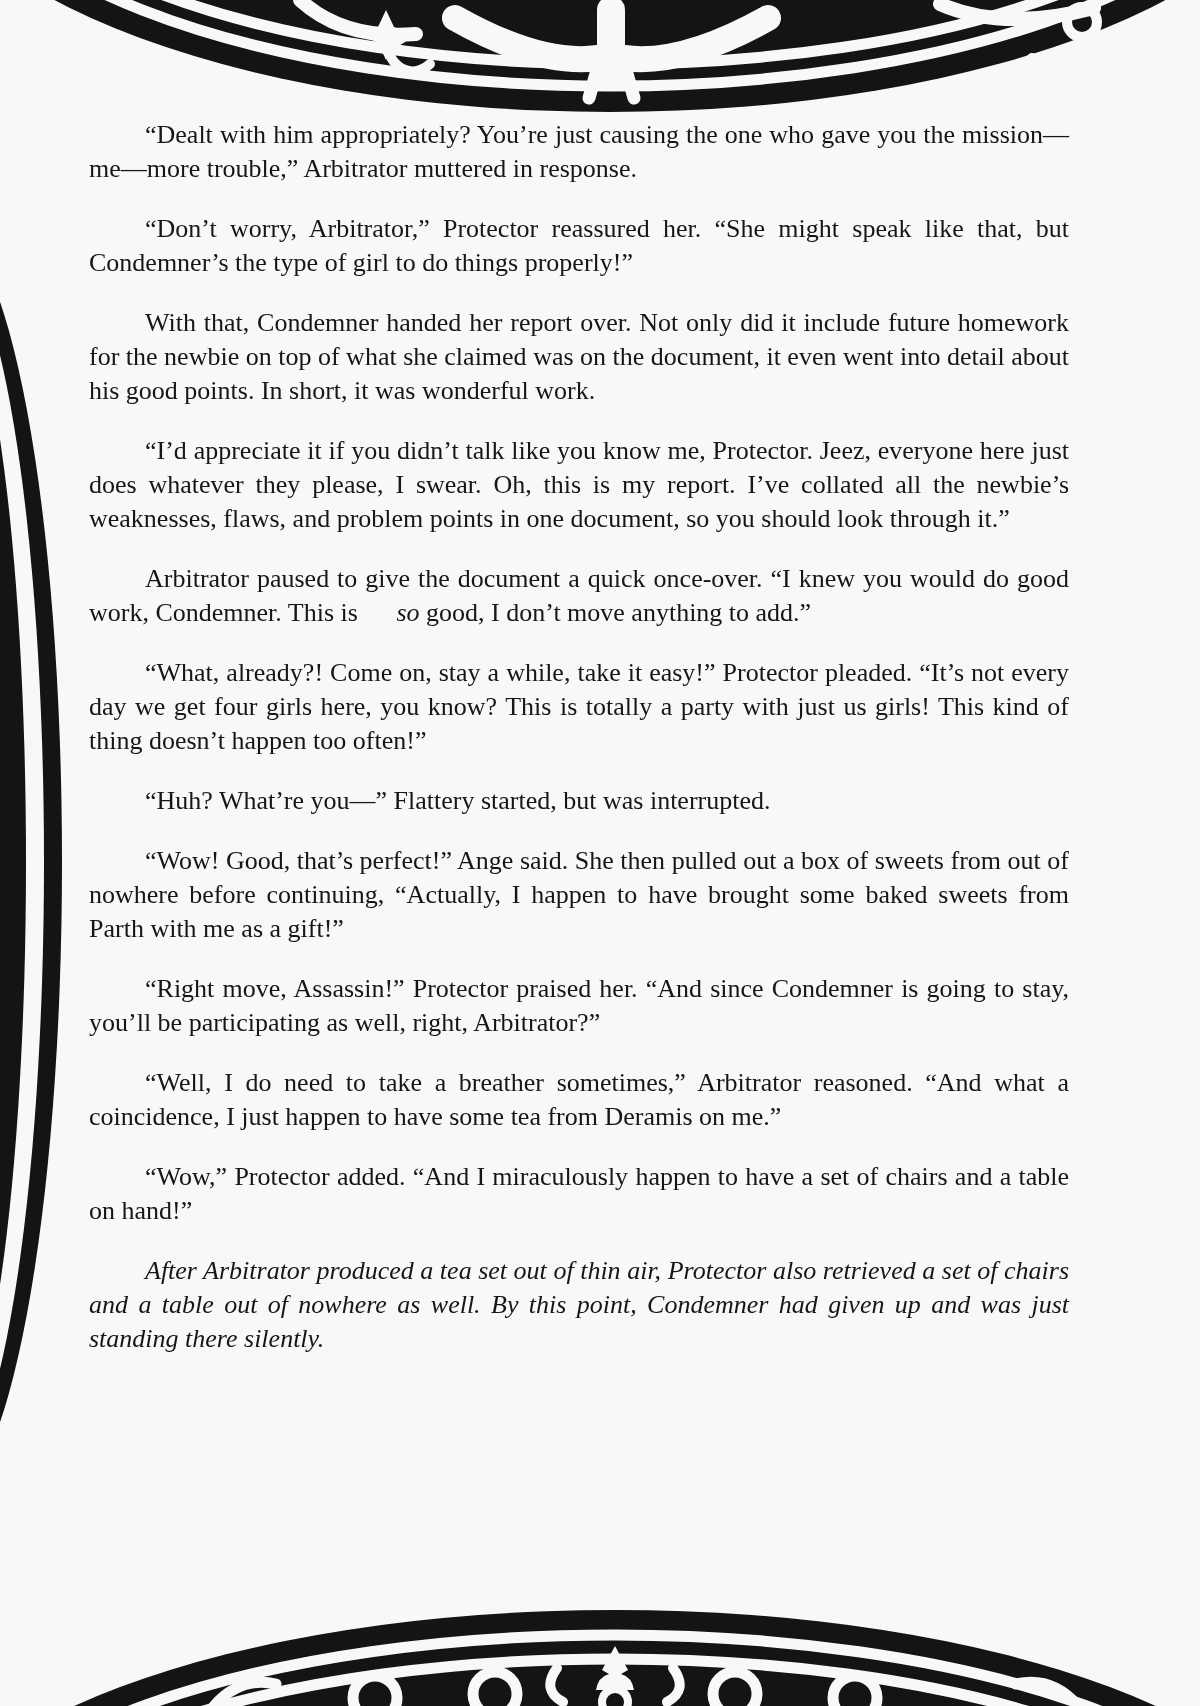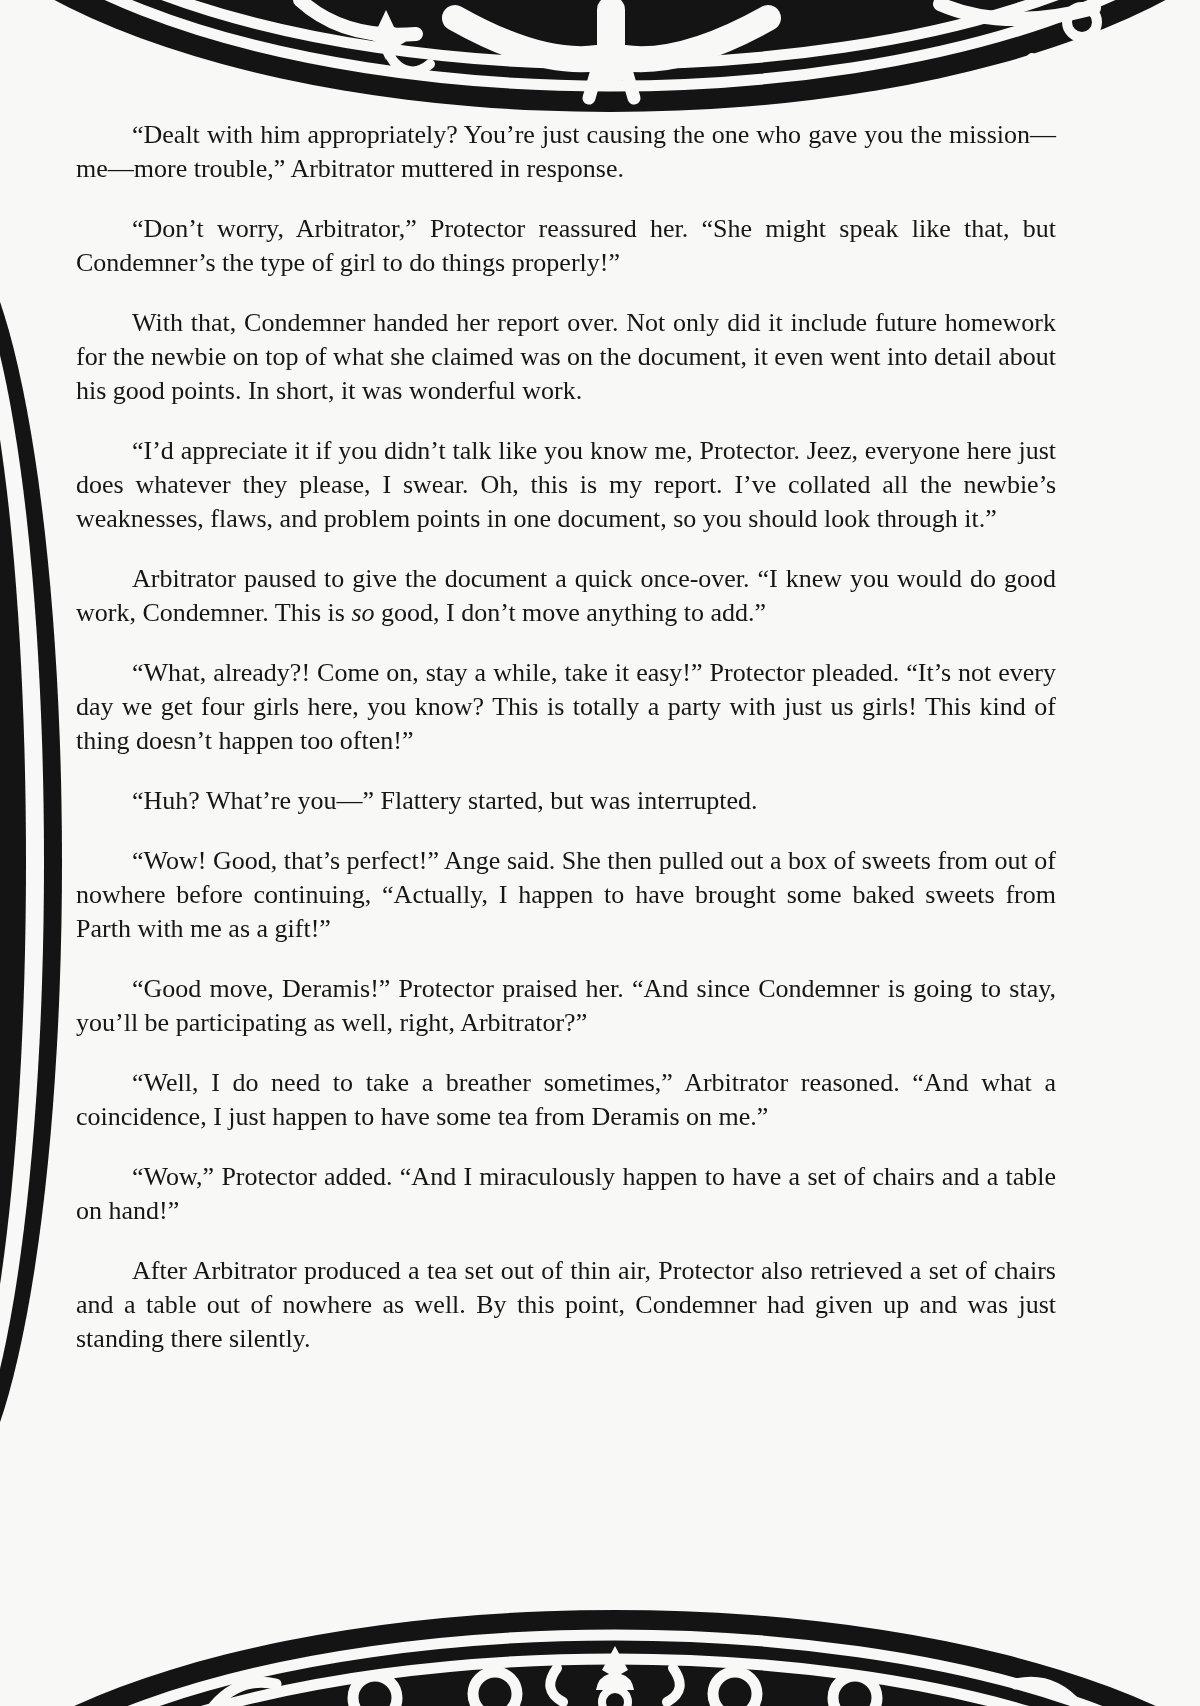--- a/index.html
+++ b/index.html
@@ -10,32 +10,32 @@
     background:#f8f8f6;
     overflow:hidden;
     font-family:"Liberation Serif","DejaVu Serif",serif;
   }
   .ornament{position:absolute;pointer-events:none;}
   .ornament.top{top:0;left:0;}
   .ornament.bottom{bottom:0;left:0;}
   .ornament.left{top:290px;left:0;}
   .text-block{
     position:absolute;
-    left:76px;top:118px;width:980px;
+    left:89px;top:118px;width:980px;
     color:#161616;
     font-size:26px;
     line-height:34px;
     text-align:justify;
   }
   .text-block p{
     margin:0 0 26px 0;
     text-indent:56px;
   }
-  .text-block p:last-child{margin-bottom:18px;}
-  .text-block em{}
+  .text-block p:last-child{margin-bottom:18px;font-style:italic;}
+  .text-block em{margin-left:32px;}
 </style>
 </head>
 <body>
 
 <div class="page">
 
   <svg class="ornament top" width="1200" height="132" viewBox="0 0 1200 132">
     <ellipse cx="610" cy="-174" rx="700" ry="286" fill="#141414"></ellipse>
     <ellipse cx="610" cy="-174" rx="662" ry="260" fill="none" stroke="#f8f8f6" stroke-width="11"></ellipse>
     <ellipse cx="610" cy="-174" rx="634" ry="238" fill="none" stroke="#f8f8f6" stroke-width="11"></ellipse>
@@ -82,19 +82,19 @@
 
   <div class="text-block">
       <p><span>“Dealt with him appropriately? You’re just causing the one who gave you the mission—me—more trouble,” Arbitrator muttered in response.</span></p>
       <p><span>“Don’t worry, Arbitrator,” Protector reassured her. “She might speak like that, but Condemner’s the type of girl to do things properly!”</span></p>
       <p><span>With that, Condemner handed her report over. Not only did it include future homework for the newbie on top of what she claimed was on the document, it even went into detail about his good points. In short, it was wonderful work.</span></p>
       <p><span>“I’d appreciate it if you didn’t talk like you know me, Protector. Jeez, everyone here just does whatever they please, I swear. Oh, this is my report. I’ve collated all the newbie’s weaknesses, flaws, and problem points in one document, so you should look through it.”</span></p>
       <p><span>Arbitrator paused to give the document a quick once-over. “I knew you would do good work, Condemner. This is </span><em>so</em><span> good, I don’t move anything to add.”</span></p>
       <p><span>“What, already?! Come on, stay a while, take it easy!” Protector pleaded. “It’s not every day we get four girls here, you know? This is totally a party with just us girls! This kind of thing doesn’t happen too often!”</span></p>
       <p><span>“Huh? What’re you—” Flattery started, but was interrupted.</span></p>
       <p><span>“Wow! Good, that’s perfect!” Ange said. She then pulled out a box of sweets from out of nowhere before continuing, “Actually, I happen to have brought some baked sweets from Parth with me as a gift!”</span></p>
-      <p><span>“Good move, Deramis!” Protector praised her. “And since Condemner is going to stay, you’ll be participating as well, right, Arbitrator?”</span></p>
+      <p><span>“Right move, Assassin!” Protector praised her. “And since Condemner is going to stay, you’ll be participating as well, right, Arbitrator?”</span></p>
       <p><span>“Well, I do need to take a breather sometimes,” Arbitrator reasoned. “And what a coincidence, I just happen to have some tea from Deramis on me.”</span></p>
       <p><span>“Wow,” Protector added. “And I miraculously happen to have a set of chairs and a table on hand!”</span></p>
       <p><span>After Arbitrator produced a tea set out of thin air, Protector also retrieved a set of chairs and a table out of nowhere as well. By this point, Condemner had given up and was just standing there silently.</span></p>
     </div>
 
 </div>
 
 </body></html>

